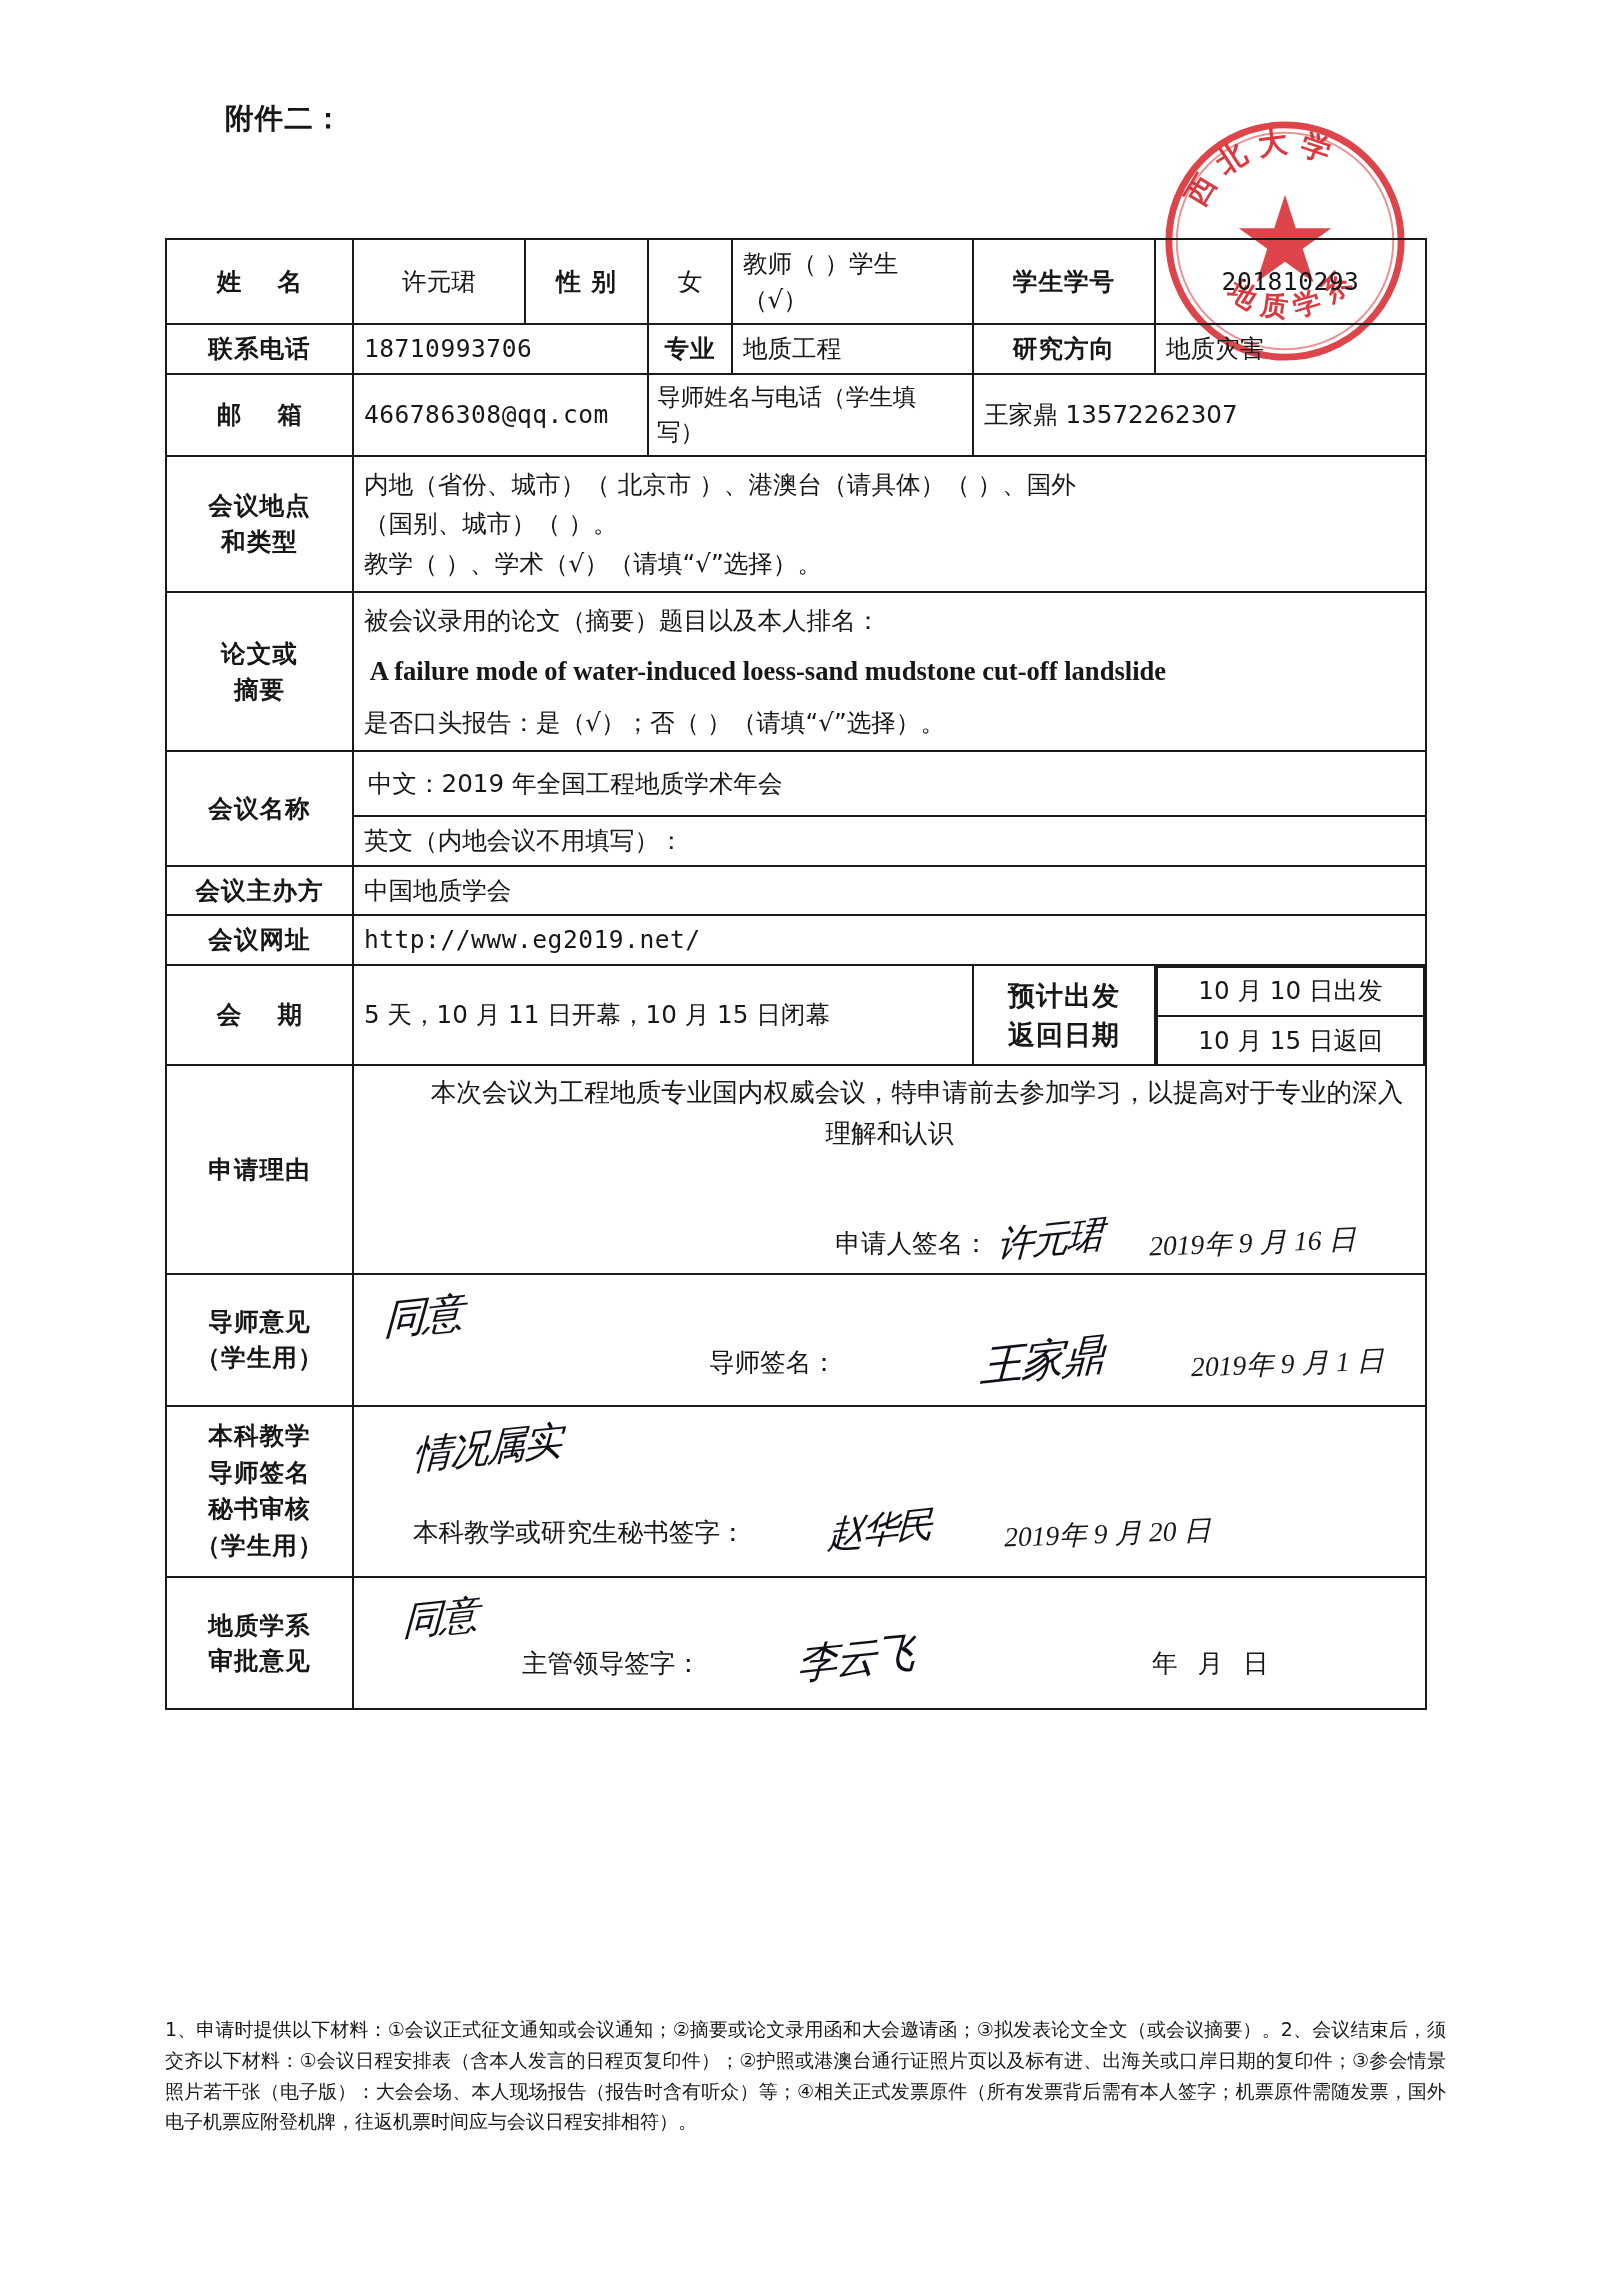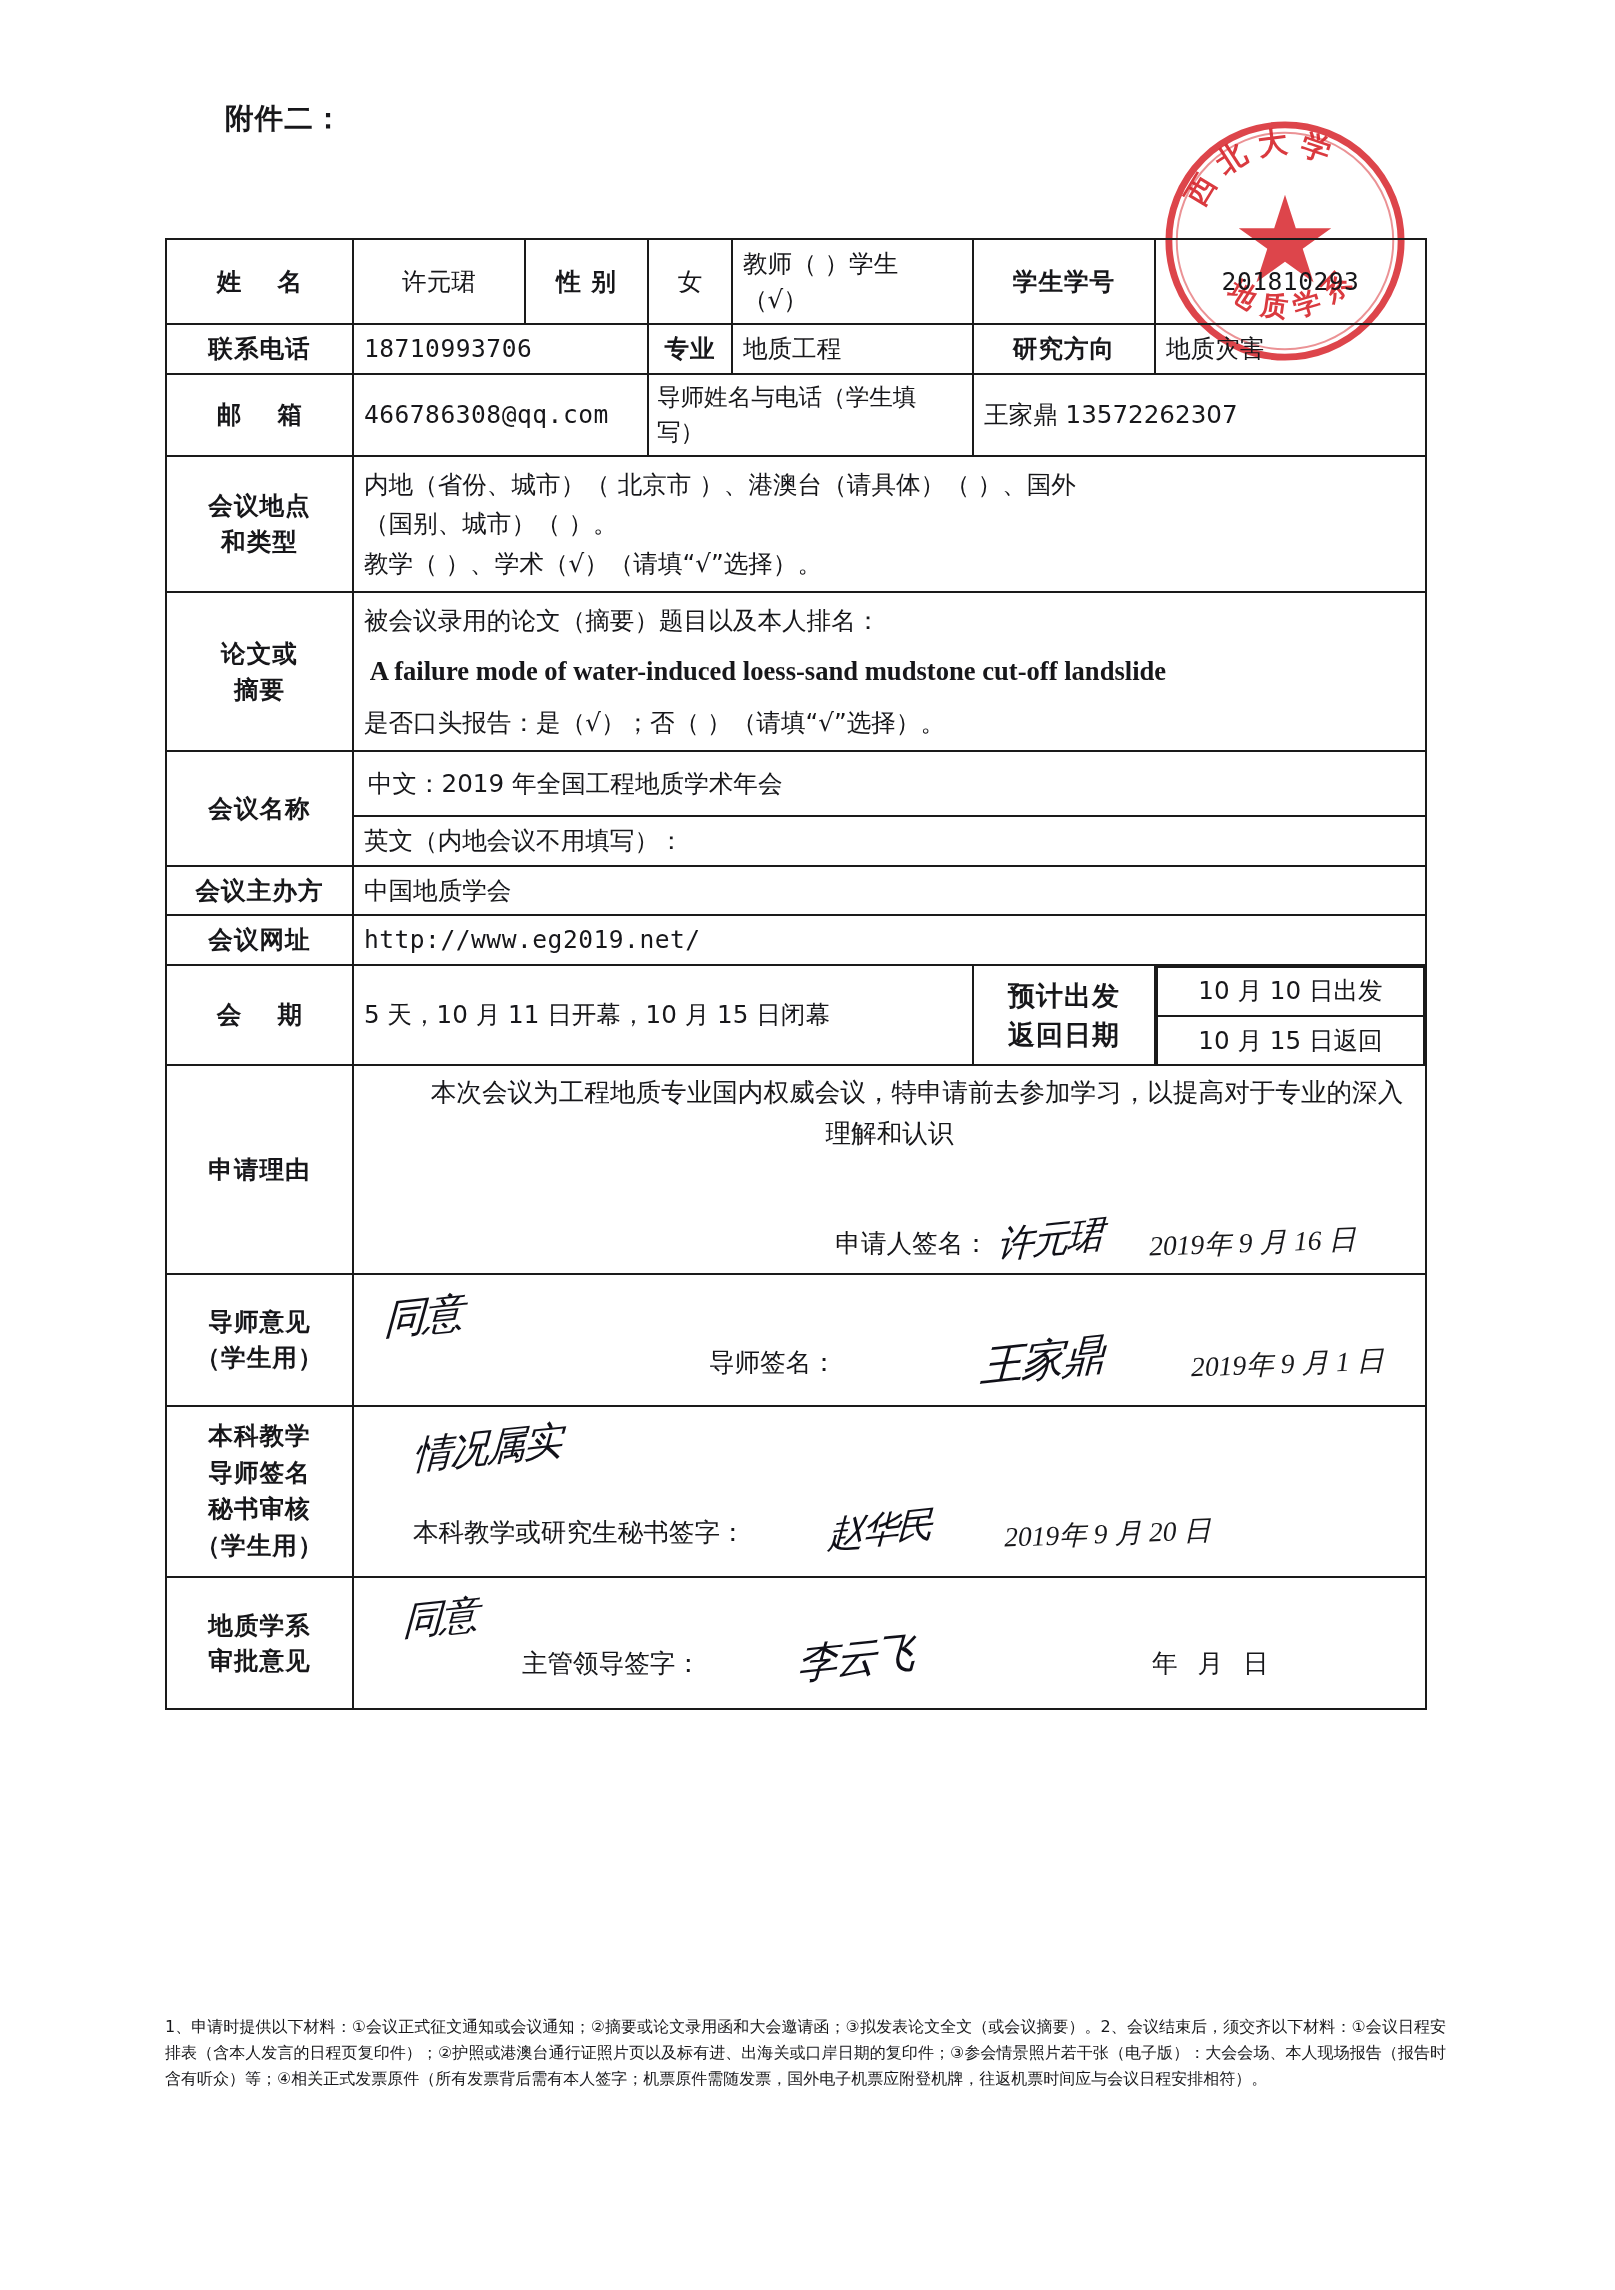--- a/index.html
+++ b/index.html
@@ -138,21 +138,21 @@
     font-family: "Liberation Serif", "DejaVu Serif", serif;
     font-style: italic;
     color: #111119;
   }
   .footnotes {
     position: absolute;
     left: 165px;
     top: 2014px;
     width: 1281px;
     font-family: "DejaVu Sans", "Liberation Sans", sans-serif;
-    font-size: 16px;
+    font-size: 19px;
     line-height: 1.62;
     text-align: justify;
   }
   .stamp {
     position: absolute;
     left: 1162px;
     top: 118px;
     width: 246px;
     height: 246px;
     pointer-events: none;

